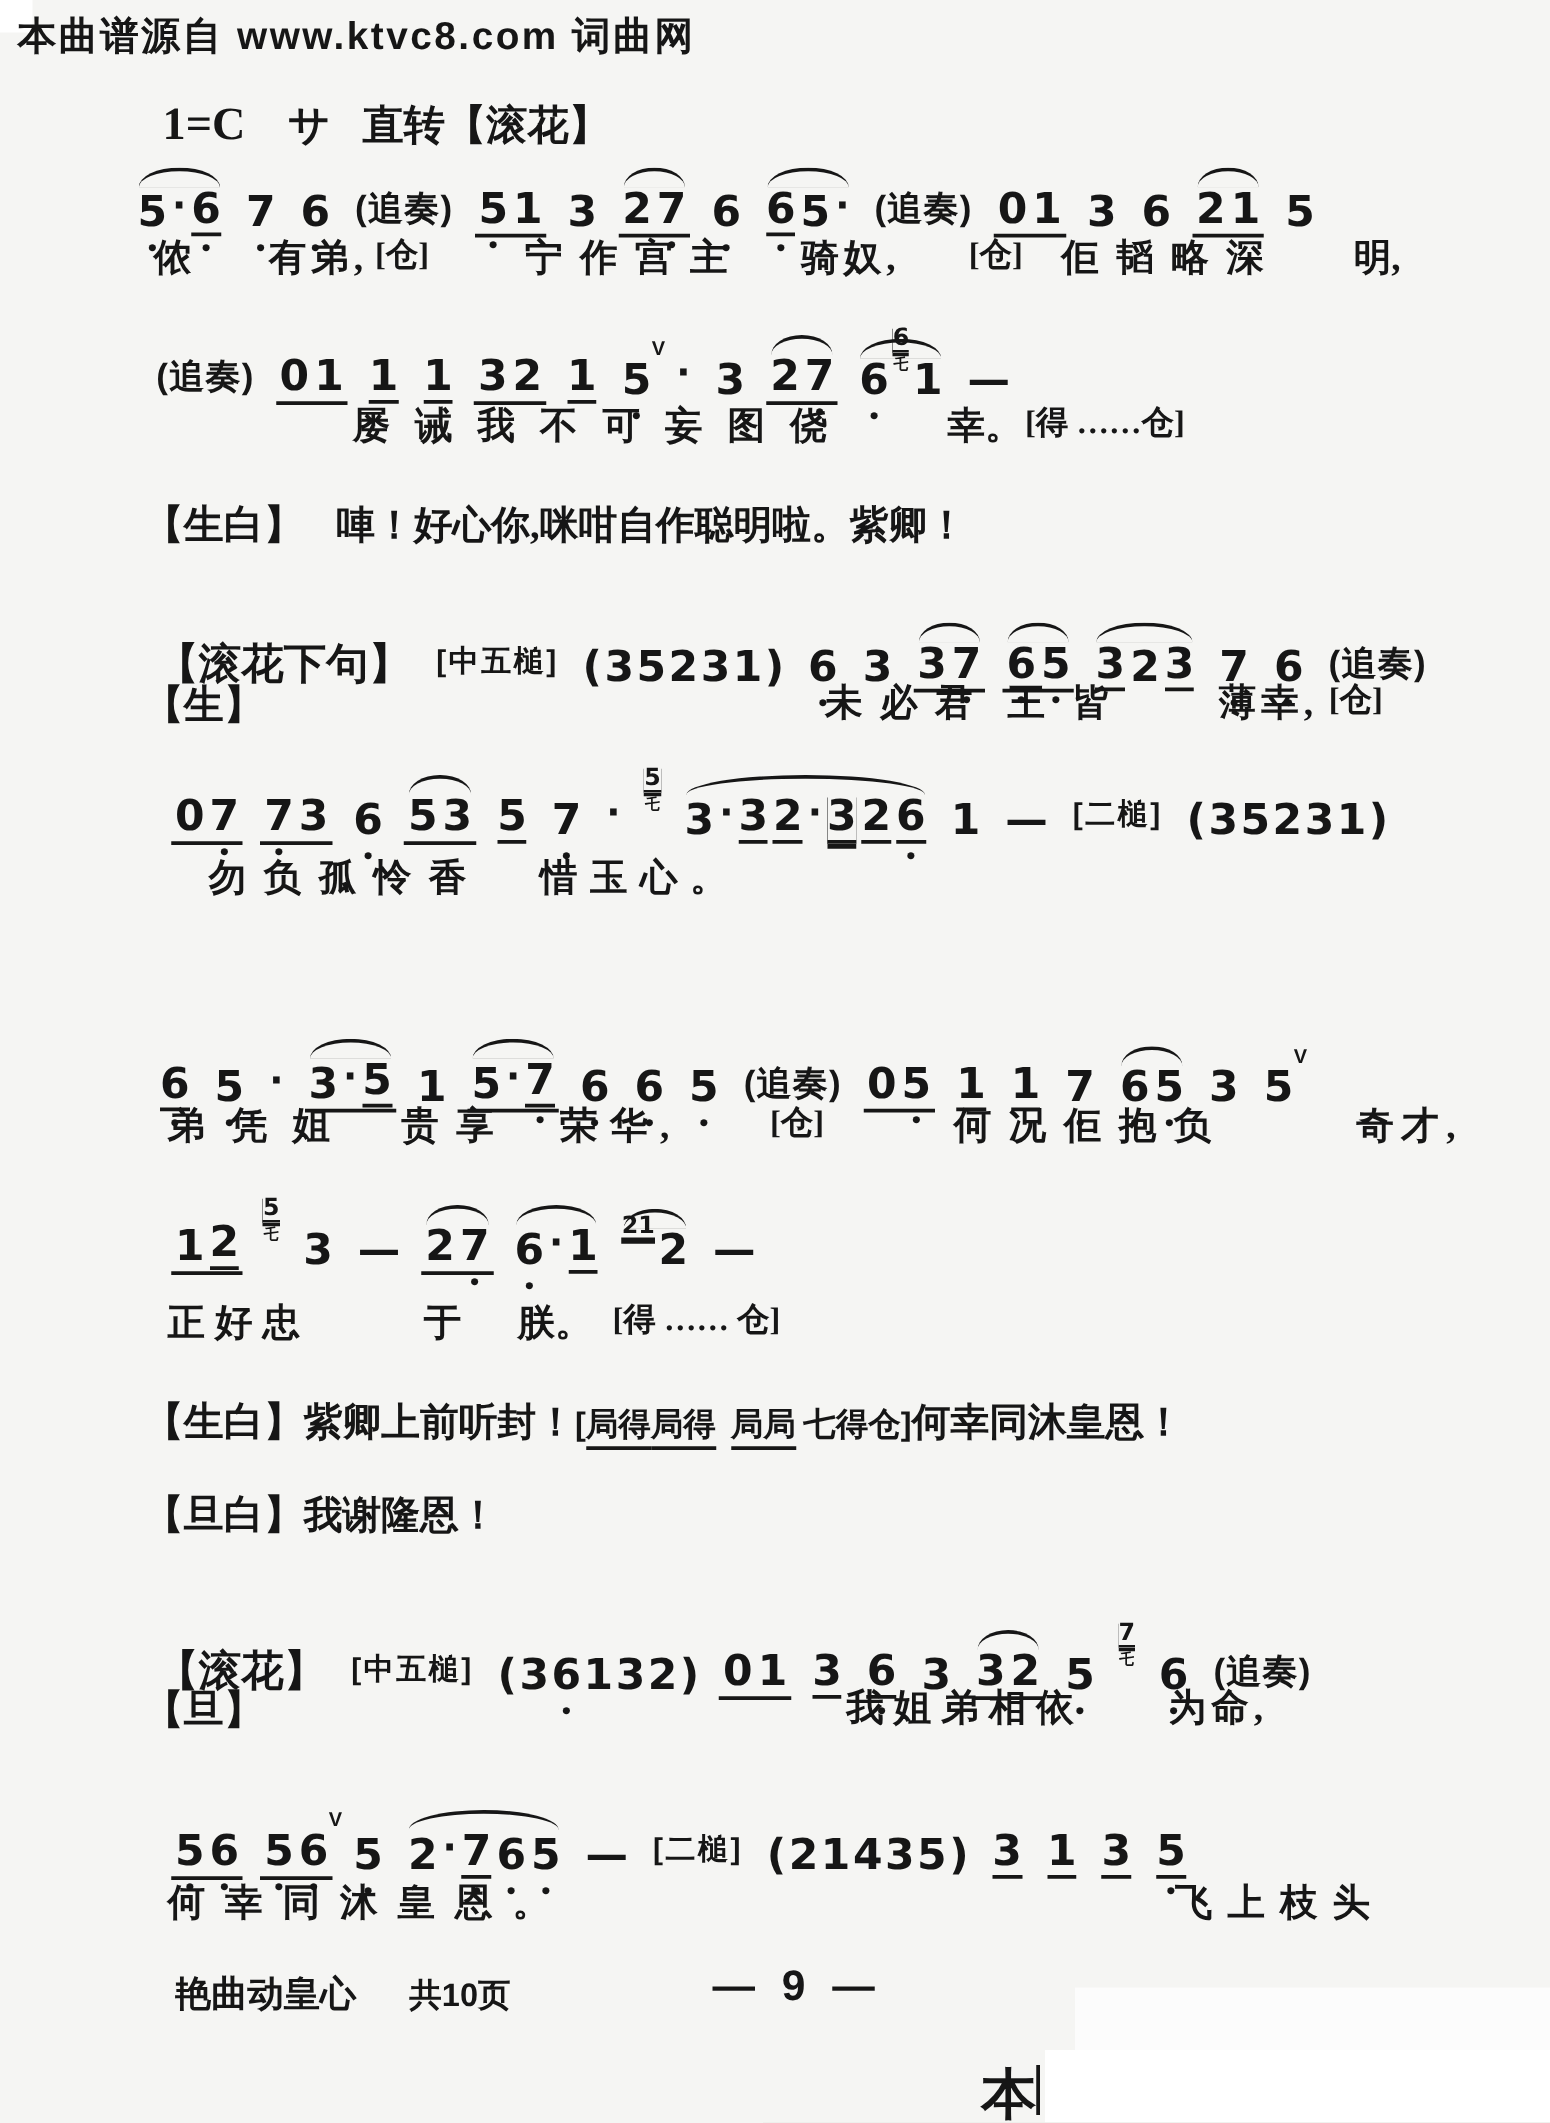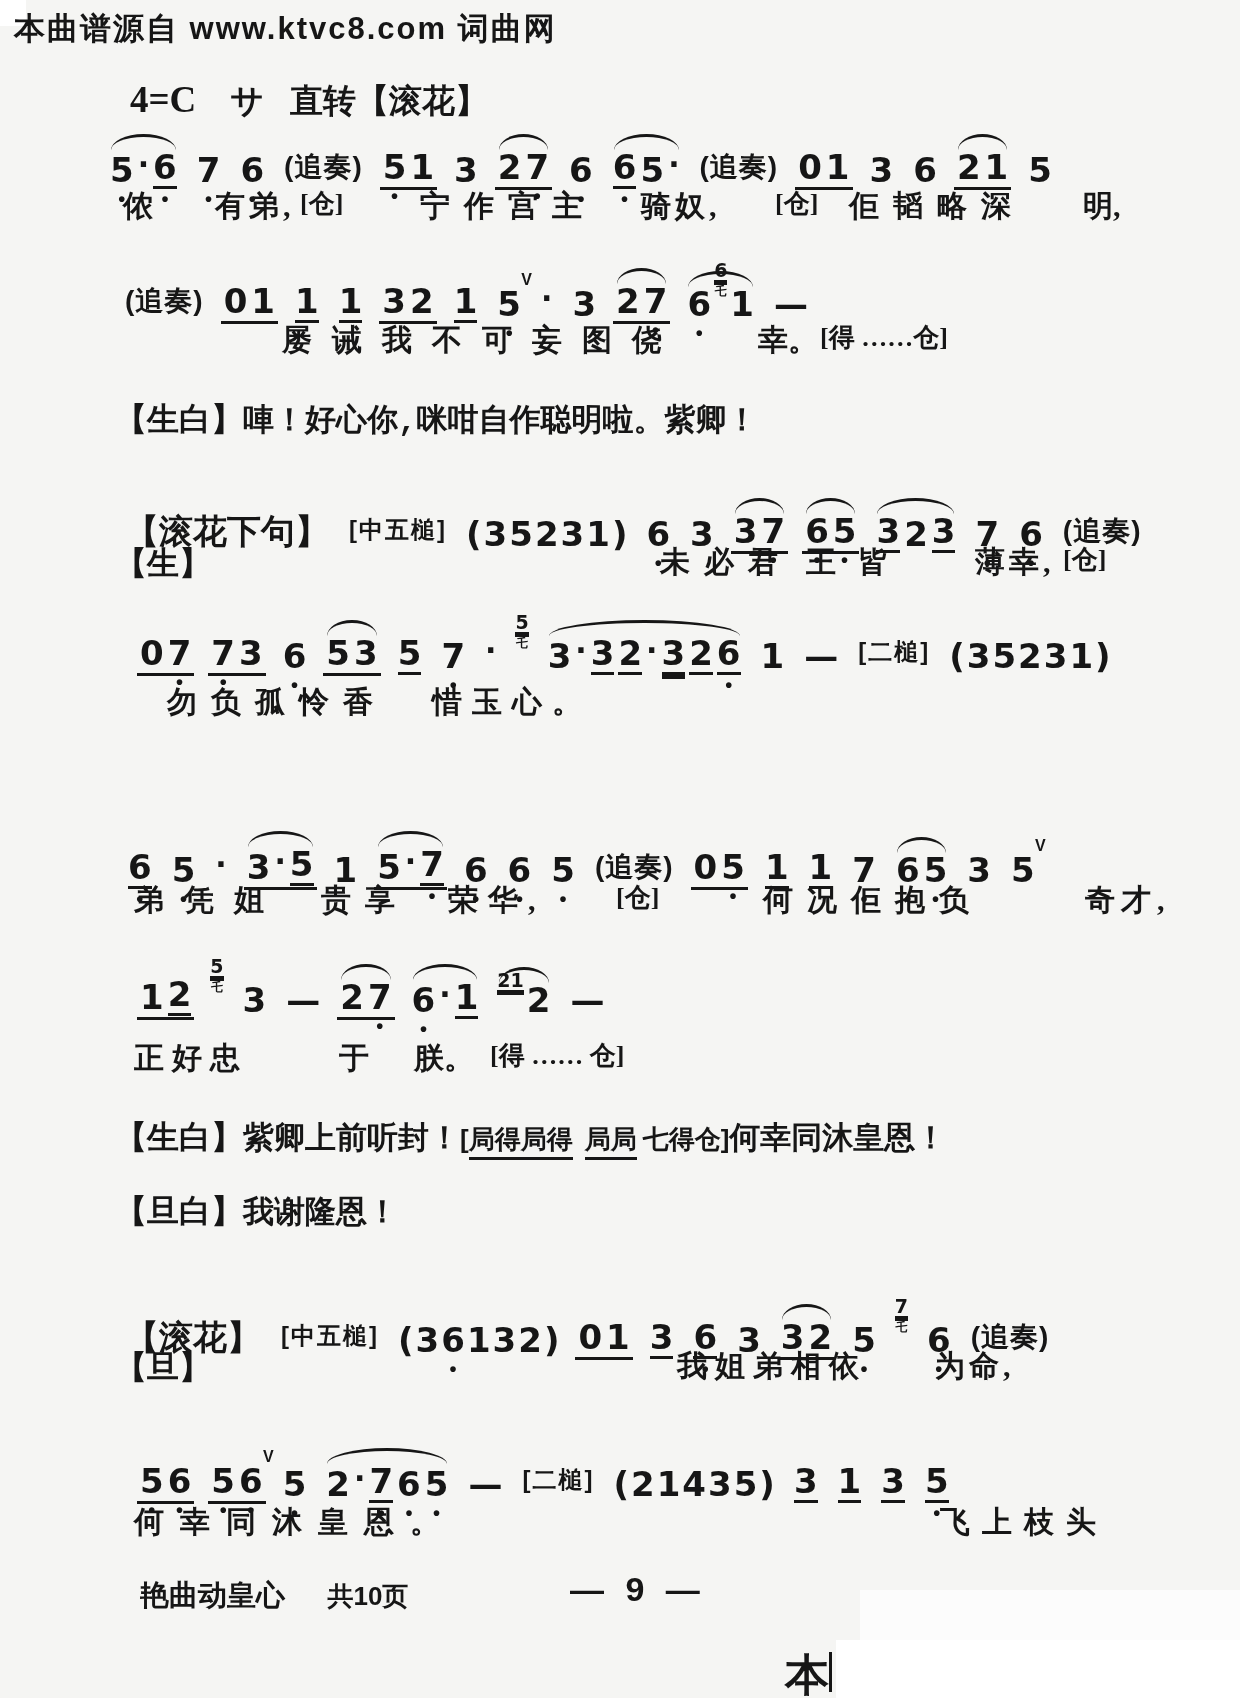--- a/index.html
+++ b/index.html
@@ -54,21 +54,21 @@
   .seg.dlg{font-size:31px;}
   .seg.useg{border-bottom:3px solid var(--ink);padding-bottom:3px;}
 </style>
 </head>
 <body>
 
 <div class="sheet">
   <div class="artifact a1"></div>
   <div class="wm">本曲谱源自 www.ktvc8.com 词曲网</div>
   <div class="keyline">
-    <span class="key">4=C</span><span class="meter">サ</span><span>直转【滚花】</span>
+    <span class="key">1=C</span><span class="meter">サ</span><span>直转【滚花】</span>
   </div>
 
   <div id="score">
       <div class="mrow" style="top: 118px; left: 100px;">
         <span class="itm arc">
           <span class="sn">
             <span class="g">5</span>
             <span class="bd">•</span>
           </span>
           <span class="sn vd">
@@ -264,21 +264,21 @@
           <span class="sn da">
             <span class="g">—</span>
           </span>
         </span>
       </div>
       <div class="trow" style="top: 320px;">
         <span class="seg abs" style="left: 282px; letter-spacing: 20px;">屡诫我不可妄图侥</span>
         <span class="seg abs" style="left: 758px;">幸。</span>
         <span class="seg sm abs" style="left: 820px;">[得 ……仓]</span>
       </div>
-      <div class="trow flow" style="top: 398px; left: 115px;"><span class="seg hdr2">【生白】</span><span class="seg dlg" style=" font-family: Liberation Mono, monospace;">唓！好心你,咪咁自作聪明啦。紫卿！</span></div>
+      <div class="trow flow" style="top: 398px; left: 115px;"><span class="seg hdr2">【生白】</span><span class="seg dlg" style="margin-left: 26px;">唓！好心你,咪咁自作聪明啦。紫卿！</span></div>
       <div class="mrow" style="top: 482px; left: 115px;">
         <span class="itm">
           <span class="sn hdr">
             <span class="g">【滚花下句】</span>
           </span>
         </span>
         <span class="itm">
           <span class="sn brk">
             <span class="g">[中五槌]</span>
           </span>

